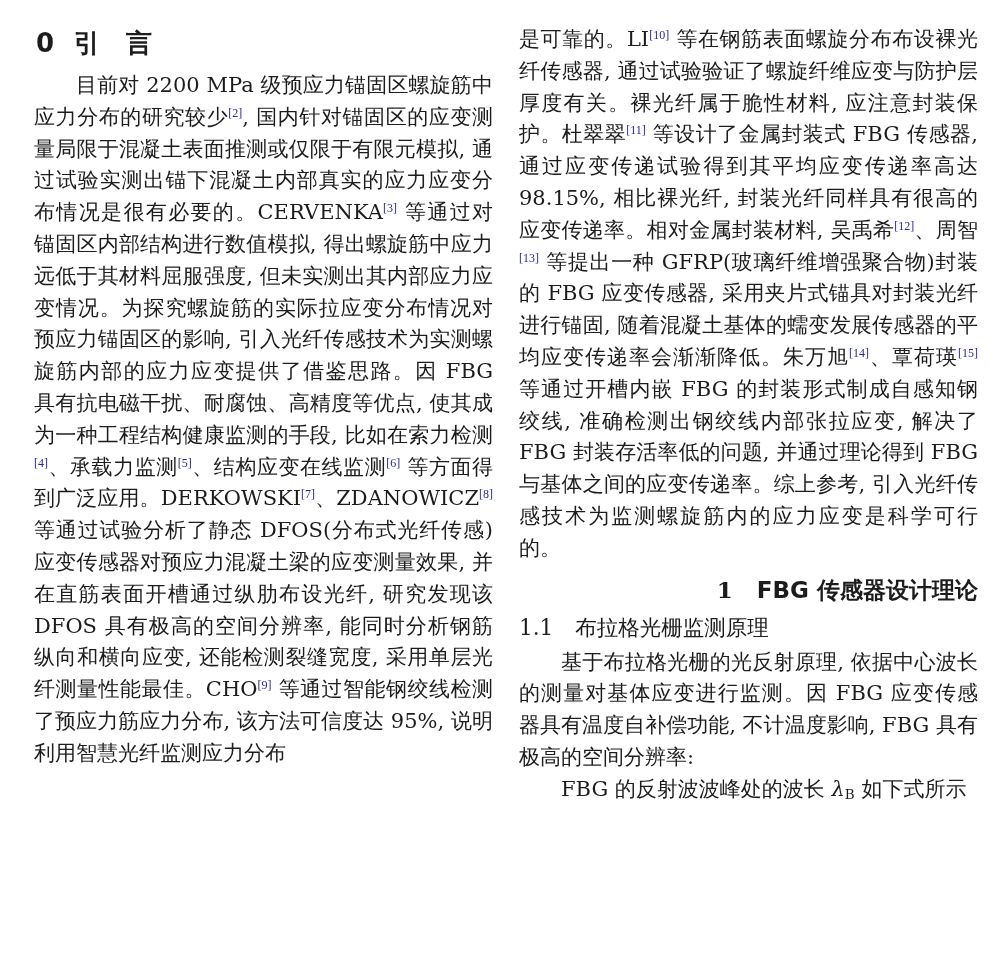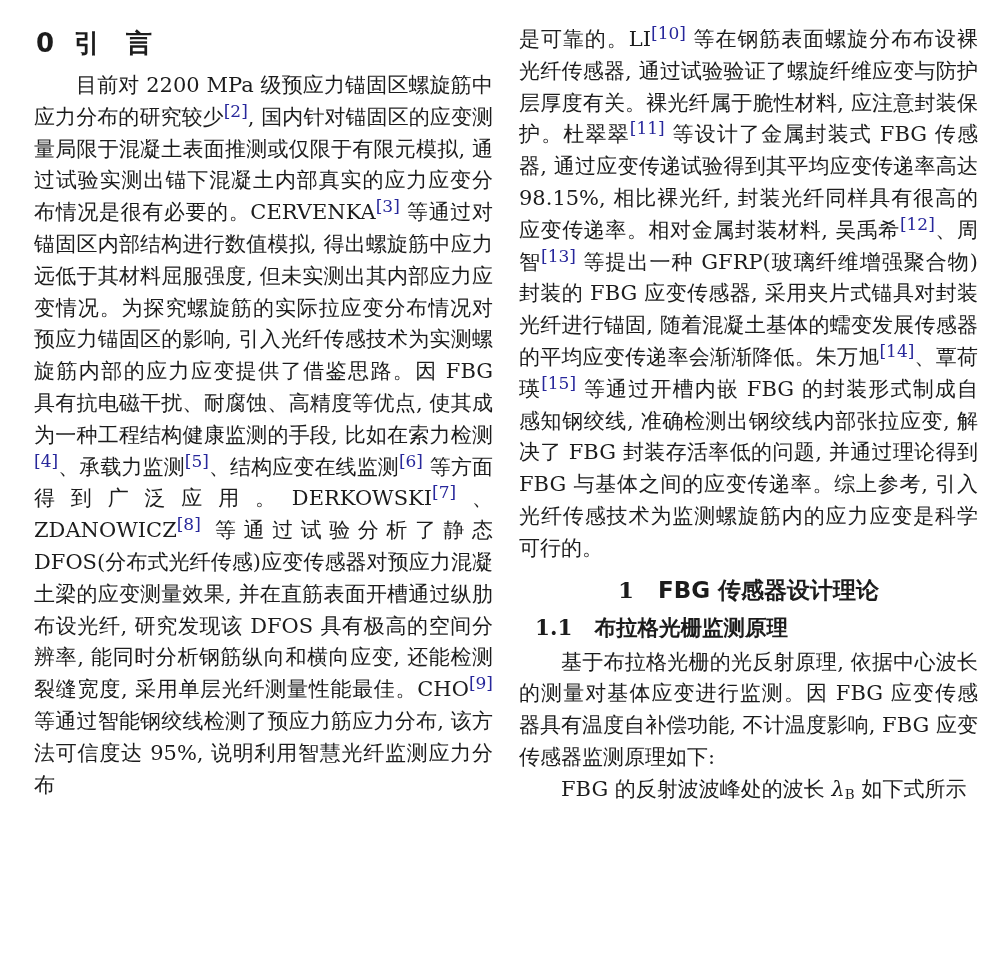--- a/index.html
+++ b/index.html
@@ -32,37 +32,38 @@
     margin:2px 0 10px 2px;
     font-family:"DejaVu Sans","Liberation Sans",sans-serif;
     font-weight:bold;font-size:26px;line-height:34px;
     text-align:left;
   }
   .h-intro .num{margin-right:20px;}
   .h-sec{
     margin:7px 0 3px 0;
     font-family:"DejaVu Sans","Liberation Sans",sans-serif;
     font-weight:bold;font-size:23px;line-height:35px;
-    text-align:center;
+    text-align:right;
   }
   .h-sec .num{margin-right:24px;font-family:"DejaVu Serif","Liberation Serif",serif;}
   .h-subsec{
-    margin:2px 0 3px 16px;
+    margin:2px 0 3px 0;
     font-family:"DejaVu Sans","Liberation Sans",sans-serif;
-    font-weight:bold;font-size:21.5px;line-height:33px;
+    font-weight:normal;font-size:21.5px;line-height:33px;
     text-align:left;
   }
   .h-subsec .num{margin-right:22px;font-family:"DejaVu Serif","Liberation Serif",serif;}
   
   .k-t{}
   .k-c{
     color:var(--cite);
-    font-size:17px;
+    font-size:12px;
     vertical-align:7px;
     line-height:0;
+    font-family:Liberation Serif, serif;
   }
   .k-i{font-style:italic;}
   .k-b{font-size:13.5px;vertical-align:-3px;line-height:0;}
 </style>
 </head>
 <body>
 
 <div class="page">
 
   <div class="col">
@@ -75,18 +76,18 @@
   <div class="col right">
     <p class="body"><span class="k-t">是可靠的。LI</span><span class="k-c">[10]</span><span class="k-t"> 等在钢筋表面螺旋分布布设裸光纤传感器, 通过试验验证了螺旋纤维应变与防护层厚度有关。裸光纤属于脆性材料, 应注意封装保护。杜翠翠</span><span class="k-c">[11]</span><span class="k-t"> 等设计了金属封装式 FBG 传感器, 通过应变传递试验得到其平均应变传递率高达 98.15%, 相比裸光纤, 封装光纤同样具有很高的应变传递率。相对金属封装材料, 吴禹希</span><span class="k-c">[12]</span><span class="k-t">、周智</span><span class="k-c">[13]</span><span class="k-t"> 等提出一种 GFRP(玻璃纤维增强聚合物)封装的 FBG 应变传感器, 采用夹片式锚具对封装光纤进行锚固, 随着混凝土基体的蠕变发展传感器的平均应变传递率会渐渐降低。朱万旭</span><span class="k-c">[14]</span><span class="k-t">、覃荷瑛</span><span class="k-c">[15]</span><span class="k-t"> 等通过开槽内嵌 FBG 的封装形式制成自感知钢绞线, 准确检测出钢绞线内部张拉应变, 解决了 FBG 封装存活率低的问题, 并通过理论得到 FBG 与基体之间的应变传递率。综上参考, 引入光纤传感技术为监测螺旋筋内的应力应变是科学可行的。</span></p>
 
     <h2 class="h-sec">
       <span class="num">1</span><span class="ttl">FBG 传感器设计理论</span>
     </h2>
     <h3 class="h-subsec">
       <span class="num">1.1</span><span class="ttl">布拉格光栅监测原理</span>
     </h3>
 
-    <p class="body indent"><span class="k-t">基于布拉格光栅的光反射原理, 依据中心波长的测量对基体应变进行监测。因 FBG 应变传感器具有温度自补偿功能, 不计温度影响, FBG 应变传感器监测原理如下:</span></p>
+    <p class="body indent"><span class="k-t">基于布拉格光栅的光反射原理, 依据中心波长的测量对基体应变进行监测。因 FBG 应变传感器具有温度自补偿功能, 不计温度影响, FBG 具有极高的空间分辨率:</span></p>
     <p class="body indent"><span class="k-t">FBG 的反射波波峰处的波长 </span><span class="k-i">λ</span><span class="k-b">B</span><span class="k-t"> 如下式所示</span></p>
 
   </div>
 
 </div>
 
 </body></html>

